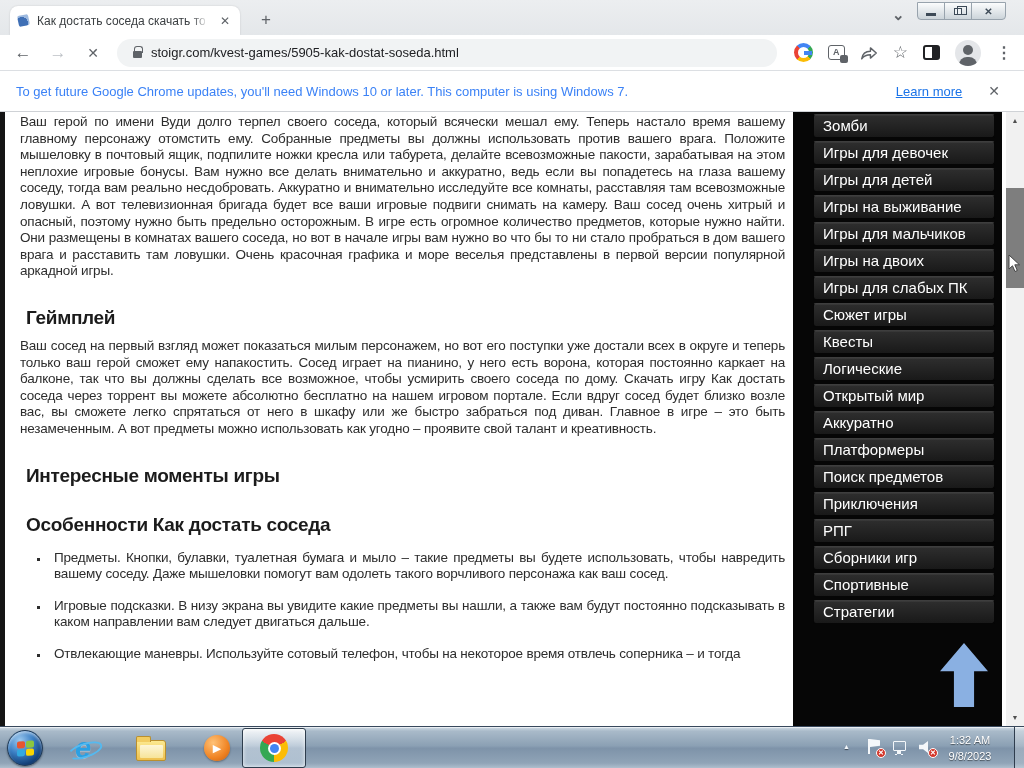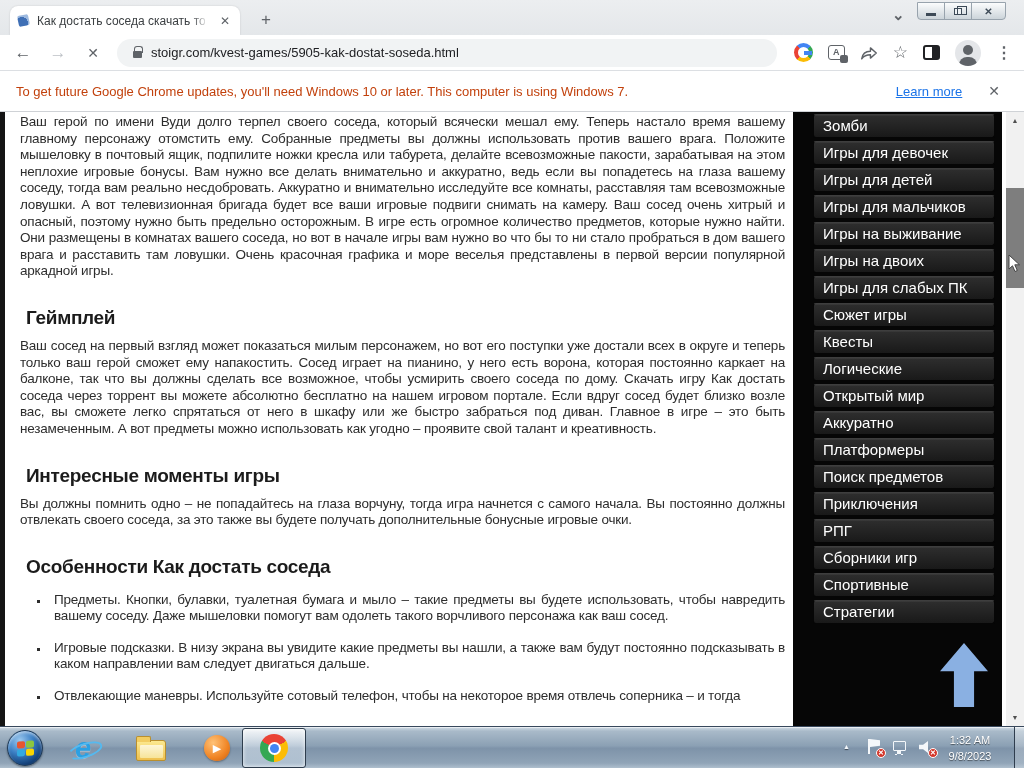--- a/index.html
+++ b/index.html
@@ -61,21 +61,21 @@
   .avatar { width:26px; height:26px; border-radius:50%; background:#e4e6e9; position:relative; overflow:hidden; }
   .avatar::before { content:""; position:absolute; left:8px; top:5px; width:10px; height:10px;
     border-radius:50%; background:#5f6368; }
   .avatar::after { content:""; position:absolute; left:4px; top:17px; width:18px; height:12px;
     border-radius:8px 8px 0 0; background:#5f6368; }
   .dots { font-size:16px; color:#5f6368; font-weight:bold; }
 
   
   .infobar { position:absolute; left:0; top:71px; width:1024px; height:41px; background:#fff;
     border-bottom:1px solid #cfd2d6; display:flex; align-items:center; padding:0 16px; }
-  .infobar-text { font-size:13px; color:#c2410c; }
+  .infobar-text { font-size:13px; color:#3b82f6; }
   .learn-more { margin-left:auto; font-size:13px; color:#1a73e8; text-decoration:underline; cursor:pointer; }
   .infobar-close { font-size:14px; color:#5f6368; margin-left:26px; margin-right:8px; }
 
   
   .viewport { position:absolute; left:0; top:112px; width:1024px; height:614px; background:#fff; }
   .left-edge { position:absolute; left:0; top:0; width:5px; height:614px; background:#141414; }
 
   .content { position:absolute; left:5px; top:0; width:786px; height:614px; overflow:hidden;
     padding:2px 6px 0 15px; color:#2d2d2d; }
   .content h2 { color:#1b1b1b; margin:27px 0 9px 6px; }
@@ -223,38 +223,37 @@
     <div class="content">
       <div class="sec">
         <p>Ваш герой по имени Вуди долго терпел своего соседа, который всячески мешал ему. Теперь настало время вашему главному персонажу отомстить ему. Собранные предметы вы должны использовать против вашего врага. Положите мышеловку в почтовый ящик, подпилите ножки кресла или табурета, делайте всевозможные пакости, зарабатывая на этом неплохие игровые бонусы. Вам нужно все делать внимательно и аккуратно, ведь если вы попадетесь на глаза вашему соседу, тогда вам реально несдобровать. Аккуратно и внимательно исследуйте все комнаты, расставляя там всевозможные ловушки. А вот телевизионная бригада будет все ваши игровые подвиги снимать на камеру. Ваш сосед очень хитрый и опасный, поэтому нужно быть предельно осторожным. В игре есть огромное количество предметов, которые нужно найти. Они размещены в комнатах вашего соседа, но вот в начале игры вам нужно во что бы то ни стало пробраться в дом вашего врага и расставить там ловушки. Очень красочная графика и море веселья представлены в первой версии популярной аркадной игры.</p>
       </div>
       <div class="sec">
         <h2 class="h-sans">Геймплей</h2>
         <p>Ваш сосед на первый взгляд может показаться милым персонажем, но вот его поступки уже достали всех в округе и теперь только ваш герой сможет ему напакостить. Сосед играет на пианино, у него есть ворона, которая постоянно каркает на балконе, так что вы должны сделать все возможное, чтобы усмирить своего соседа по дому. Скачать игру Как достать соседа через торрент вы можете абсолютно бесплатно на нашем игровом портале. Если вдруг сосед будет близко возле вас, вы сможете легко спрятаться от него в шкафу или же быстро забраться под диван. Главное в игре – это быть незамеченным. А вот предметы можно использовать как угодно – проявите свой талант и креативность.</p>
       </div>
       <div class="sec">
         <h2 class="h-sans">Интересные моменты игры</h2>
-        <p>Вы должны помнить одно – не попадайтесь на глаза ворчуну, тогда игра начнется с самого начала. Вы постоянно должны отвлекать своего соседа, за это также вы будете получать дополнительные бонусные игровые очки.</p>
       </div>
       <div class="sec">
         <h2 class="h-sans">Особенности Как достать соседа</h2>
         <ul>
           <li>Предметы. Кнопки, булавки, туалетная бумага и мыло – такие предметы вы будете использовать, чтобы навредить вашему соседу. Даже мышеловки помогут вам одолеть такого ворчливого персонажа как ваш сосед.</li>
           <li>Игровые подсказки. В низу экрана вы увидите какие предметы вы нашли, а также вам будут постоянно подсказывать в каком направлении вам следует двигаться дальше.</li>
           <li>Отвлекающие маневры. Используйте сотовый телефон, чтобы на некоторое время отвлечь соперника – и тогда</li>
         </ul>
       </div>
     </div>
 
     <div class="cat-panel">
       <div class="cat-item">Зомби</div>
       <div class="cat-item">Игры для девочек</div>
       <div class="cat-item">Игры для детей</div>
+      <div class="cat-item">Игры на выживание</div>
       <div class="cat-item">Игры для мальчиков</div>
-      <div class="cat-item">Игры на выживание</div>
       <div class="cat-item">Игры на двоих</div>
       <div class="cat-item">Игры для слабых ПК</div>
       <div class="cat-item">Сюжет игры</div>
       <div class="cat-item">Квесты</div>
       <div class="cat-item">Логические</div>
       <div class="cat-item">Открытый мир</div>
       <div class="cat-item">Аккуратно</div>
       <div class="cat-item">Платформеры</div>
       <div class="cat-item">Поиск предметов</div>
       <div class="cat-item">Приключения</div>

